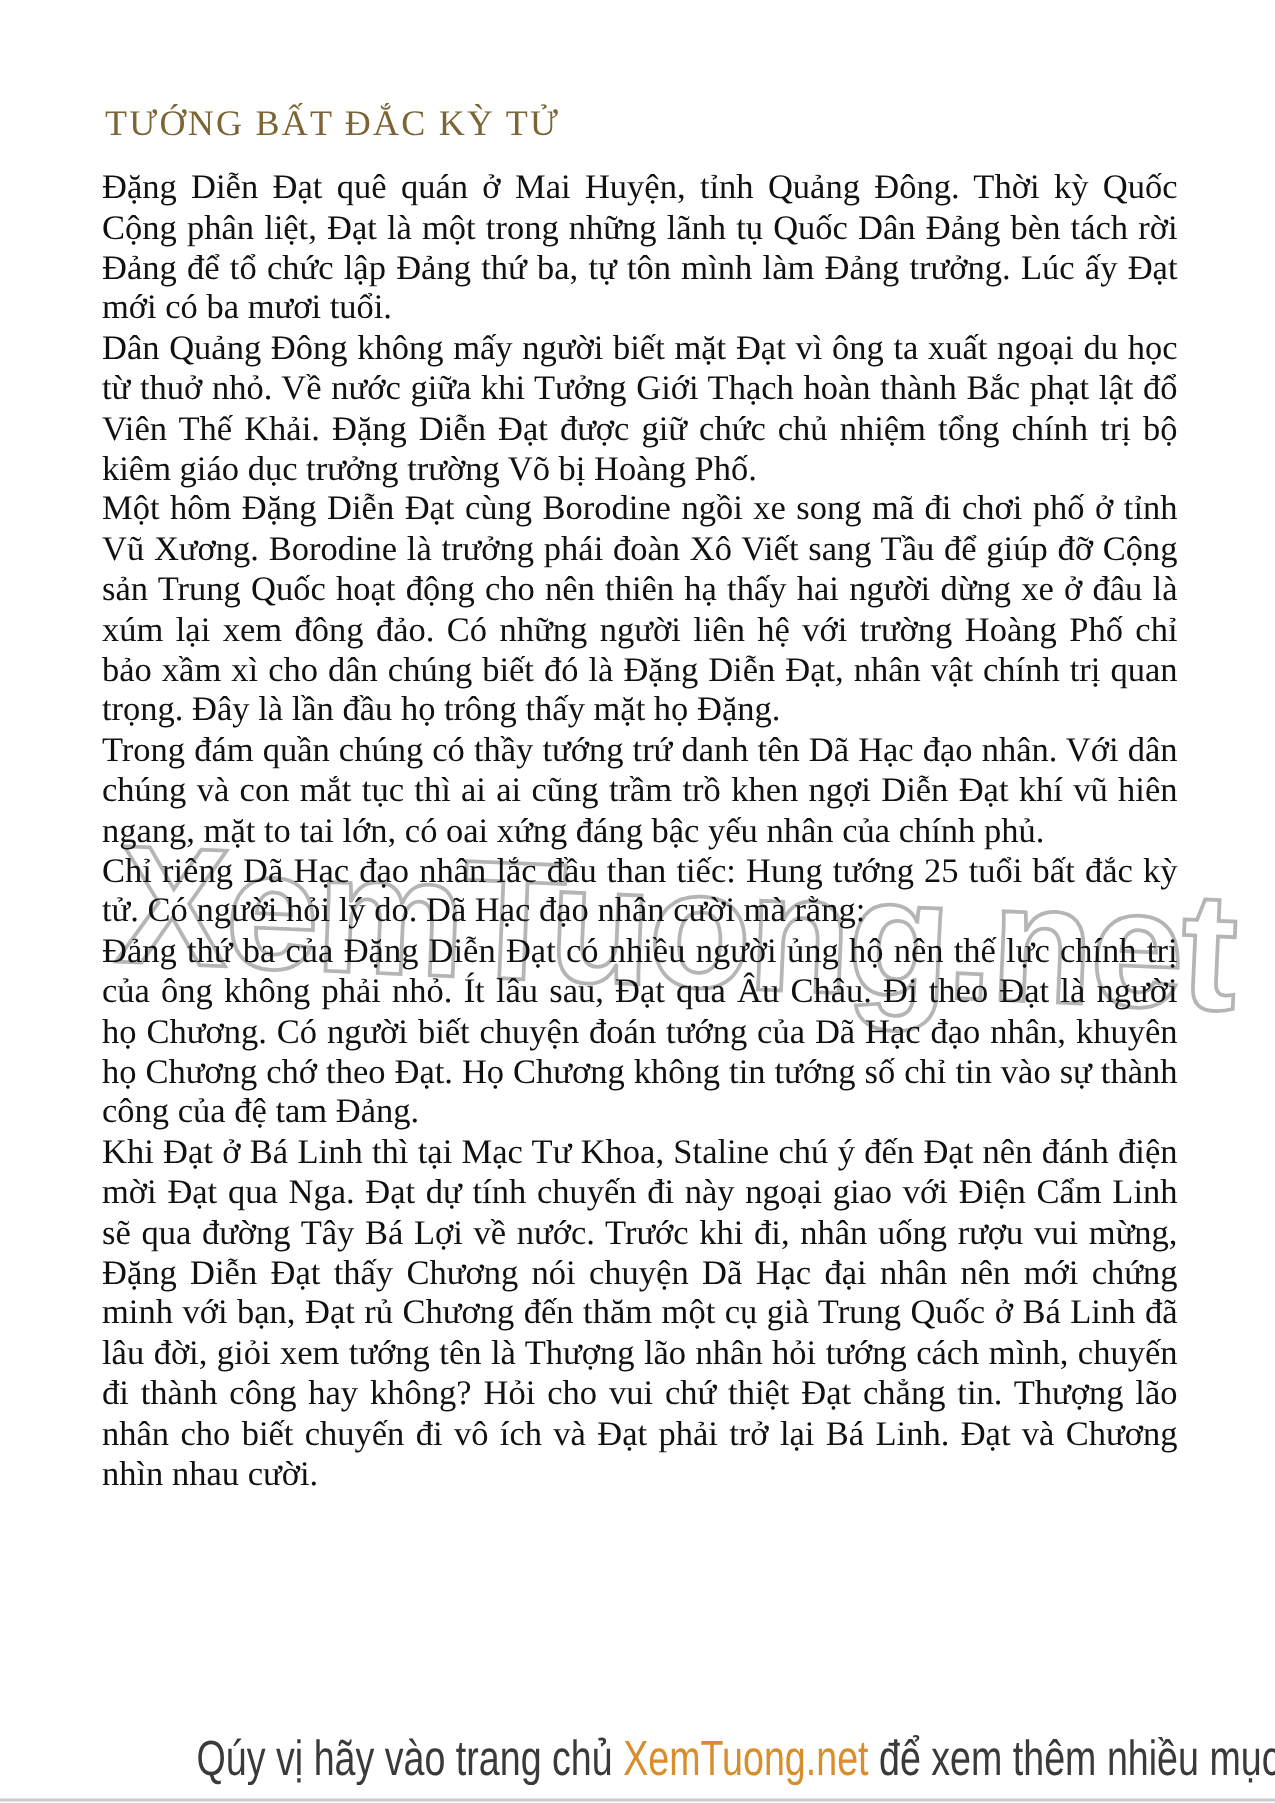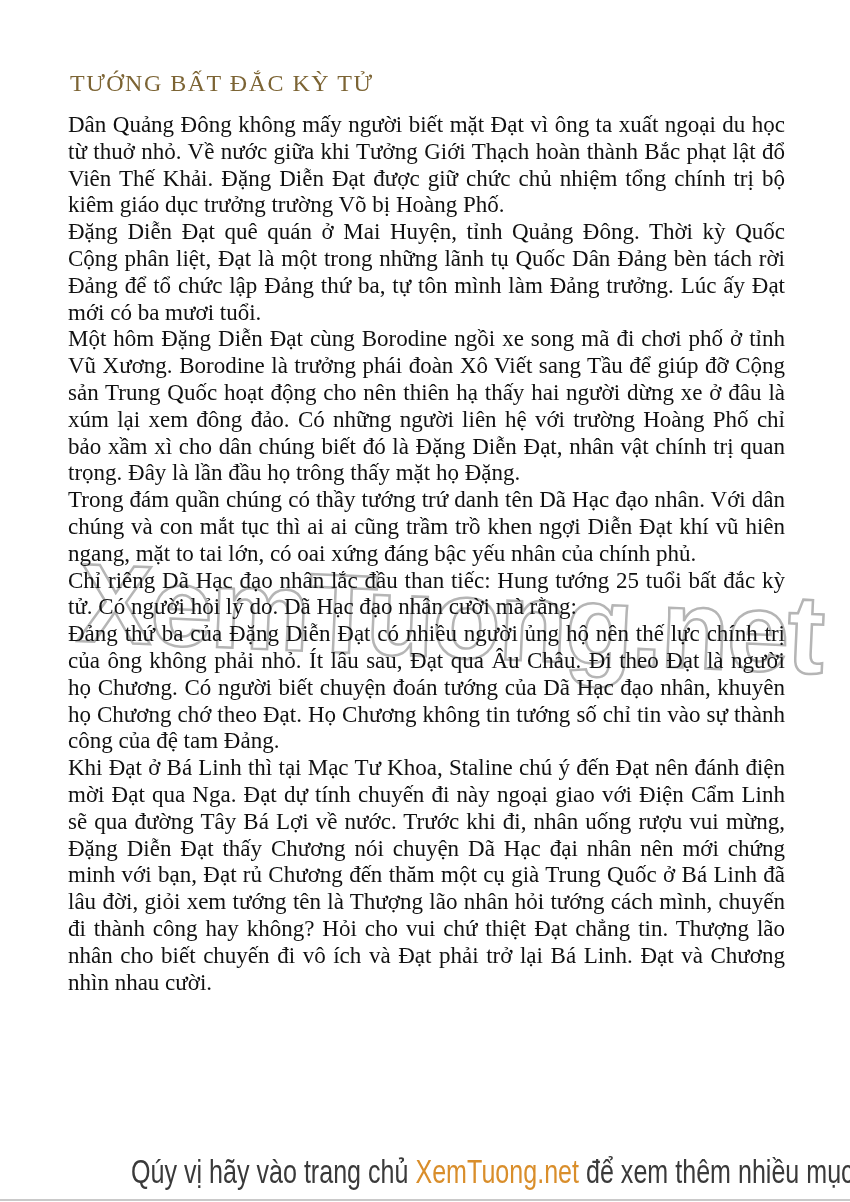--- a/index.html
+++ b/index.html
@@ -69,22 +69,22 @@
 </head>
 <body>
 
 <div id="page">
 
   <div id="doc-title" style="color: rgb(124, 100, 52);">TƯỚNG BẤT ĐẮC KỲ TỬ</div>
 
   <div id="watermark">XemTuong.net</div>
 
   <div id="body-text">
+      <p>Đặng Diễn Đạt quê quán ở Mai Huyện, tỉnh Quảng Đông. Thời kỳ Quốc Cộng phân liệt, Đạt là một trong những lãnh tụ Quốc Dân Đảng bèn tách rời Đảng để tổ chức lập Đảng thứ ba, tự tôn mình làm Đảng trưởng. Lúc ấy Đạt mới có ba mươi tuổi.</p>
       <p>Dân Quảng Đông không mấy người biết mặt Đạt vì ông ta xuất ngoại du học từ thuở nhỏ. Về nước giữa khi Tưởng Giới Thạch hoàn thành Bắc phạt lật đổ Viên Thế Khải. Đặng Diễn Đạt được giữ chức chủ nhiệm tổng chính trị bộ kiêm giáo dục trưởng trường Võ bị Hoàng Phố.</p>
-      <p>Đặng Diễn Đạt quê quán ở Mai Huyện, tỉnh Quảng Đông. Thời kỳ Quốc Cộng phân liệt, Đạt là một trong những lãnh tụ Quốc Dân Đảng bèn tách rời Đảng để tổ chức lập Đảng thứ ba, tự tôn mình làm Đảng trưởng. Lúc ấy Đạt mới có ba mươi tuổi.</p>
       <p>Một hôm Đặng Diễn Đạt cùng Borodine ngồi xe song mã đi chơi phố ở tỉnh Vũ Xương. Borodine là trưởng phái đoàn Xô Viết sang Tầu để giúp đỡ Cộng sản Trung Quốc hoạt động cho nên thiên hạ thấy hai người dừng xe ở đâu là xúm lại xem đông đảo. Có những người liên hệ với trường Hoàng Phố chỉ bảo xầm xì cho dân chúng biết đó là Đặng Diễn Đạt, nhân vật chính trị quan trọng. Đây là lần đầu họ trông thấy mặt họ Đặng.</p>
       <p>Trong đám quần chúng có thầy tướng trứ danh tên Dã Hạc đạo nhân. Với dân chúng và con mắt tục thì ai ai cũng trầm trồ khen ngợi Diễn Đạt khí vũ hiên ngang, mặt to tai lớn, có oai xứng đáng bậc yếu nhân của chính phủ.</p>
       <p>Chỉ riêng Dã Hạc đạo nhân lắc đầu than tiếc: Hung tướng 25 tuổi bất đắc kỳ tử. Có người hỏi lý do. Dã Hạc đạo nhân cười mà rằng:</p>
       <p>Đảng thứ ba của Đặng Diễn Đạt có nhiều người ủng hộ nên thế lực chính trị của ông không phải nhỏ. Ít lâu sau, Đạt qua Âu Châu. Đi theo Đạt là người họ Chương. Có người biết chuyện đoán tướng của Dã Hạc đạo nhân, khuyên họ Chương chớ theo Đạt. Họ Chương không tin tướng số chỉ tin vào sự thành công của đệ tam Đảng.</p>
       <p>Khi Đạt ở Bá Linh thì tại Mạc Tư Khoa, Staline chú ý đến Đạt nên đánh điện mời Đạt qua Nga. Đạt dự tính chuyến đi này ngoại giao với Điện Cẩm Linh sẽ qua đường Tây Bá Lợi về nước. Trước khi đi, nhân uống rượu vui mừng, Đặng Diễn Đạt thấy Chương nói chuyện Dã Hạc đại nhân nên mới chứng minh với bạn, Đạt rủ Chương đến thăm một cụ già Trung Quốc ở Bá Linh đã lâu đời, giỏi xem tướng tên là Thượng lão nhân hỏi tướng cách mình, chuyến đi thành công hay không? Hỏi cho vui chứ thiệt Đạt chẳng tin. Thượng lão nhân cho biết chuyến đi vô ích và Đạt phải trở lại Bá Linh. Đạt và Chương nhìn nhau cười.</p>
     </div>
 
   <div id="footer">
     <span class="squeeze" style="color: rgb(58, 58, 58);"><span>Qúy vị hãy vào trang chủ </span><span style="color: rgb(217, 142, 43);">XemTuong.net</span><span> để xem thêm nhiều mục hay khác</span></span>
   </div>

